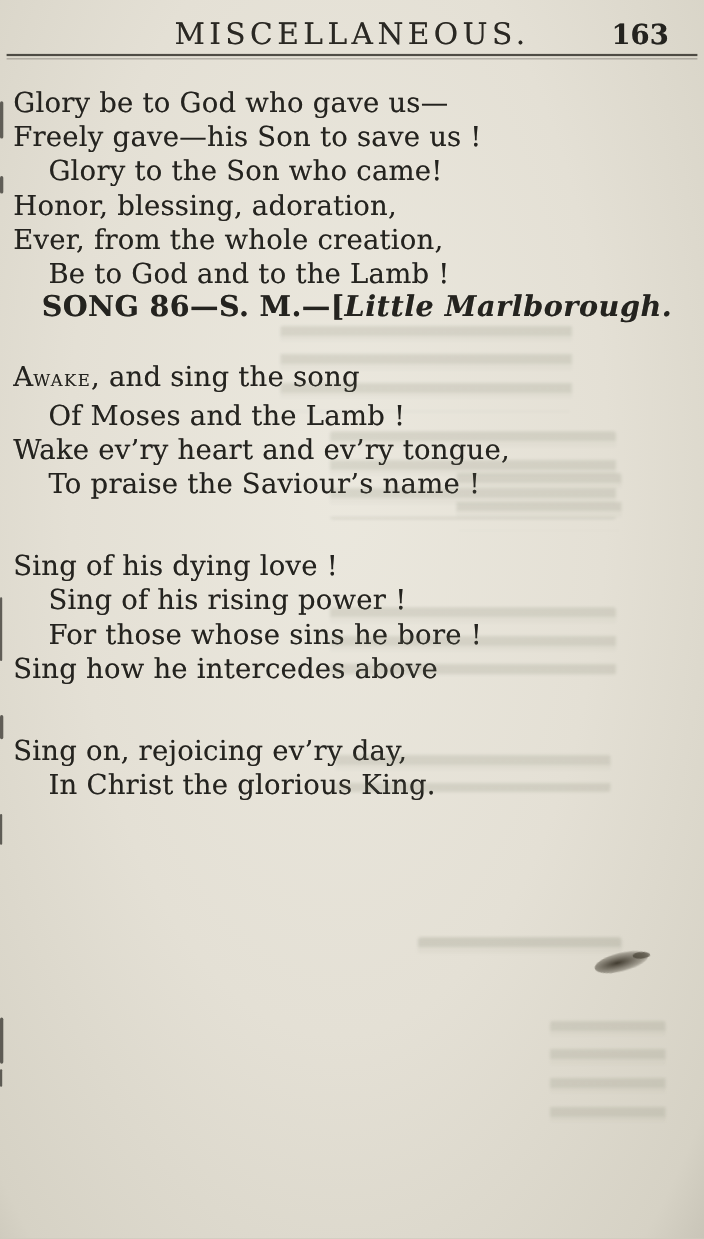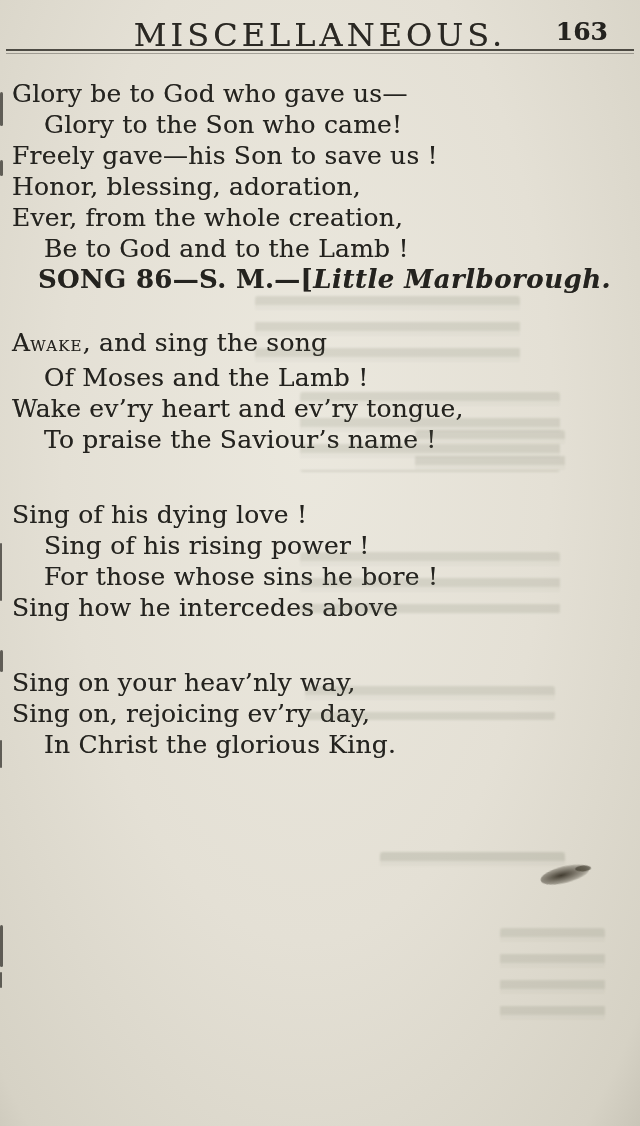--- a/index.html
+++ b/index.html
@@ -15,21 +15,21 @@
     color: #24231f;
     background:
       radial-gradient(ellipse at 48% 38%, #ebe8de 0%, #e4e0d5 52%, #d6d2c5 92%, #c9c5b8 100%);
     text-shadow: 0 0 0.6px rgba(35,33,28,0.45);
   }
 
   
   .page-header { position: relative; padding-top: 16px; height: 46px; }
   .running-title {
     display: block; text-align: center;
-    font-size: 32px; letter-spacing: 4px; color: #2a2823;
+    font-size: 27px; letter-spacing: 4px; color: #2a2823;
   }
   .page-number {
     position: absolute; right: 32px; top: 17px;
     font-size: 25px; font-weight: bold;
   }
   .rule {
     margin: 3px 6px 0 6px; height: 5px;
     border-top: 2px solid rgba(42,40,34,0.8);
     border-bottom: 1px solid rgba(42,40,34,0.35);
   }
@@ -109,22 +109,22 @@
   <div class="smudge"></div>
 
   <header class="page-header">
     <span class="running-title">MISCELLANEOUS.</span>
     <span class="page-number">163</span>
   </header>
   <div class="rule"></div>
 
   <section class="stanza opening" id="opening-stanza">
       <div class="line">Glory be to God who gave us—</div>
+      <div class="line">Freely gave—his Son to save us !</div>
       <div class="line indent">Glory to the Son who came!</div>
-      <div class="line">Freely gave—his Son to save us !</div>
       <div class="line">Honor, blessing, adoration,</div>
       <div class="line">Ever, from the whole creation,</div>
       <div class="line indent">Be to God and to the Lamb !</div>
     </section>
 
   <h2 class="song-heading"><span class="song-prefix">SONG 86—S. M.—[</span><em class="tune">Little Marlborough.</em></h2>
 
   <div id="verses">
       <section class="stanza verse">
         <div class="line"><span>A</span><span class="lead-smallcaps">WAKE</span>, and sing the song</div>
@@ -132,18 +132,17 @@
         <div class="line">Wake ev’ry heart and ev’ry tongue,</div>
         <div class="line indent">To praise the Saviour’s name !</div>
       </section>
       <section class="stanza verse">
         <div class="line">Sing of his dying love !</div>
         <div class="line indent">Sing of his rising power !</div>
         <div class="line indent">For those whose sins he bore !</div>
         <div class="line">Sing how he intercedes above</div>
       </section>
       <section class="stanza verse">
-        <div class="line">Sing on your heav’nly way,</div>
         <div class="line">Sing on, rejoicing ev’ry day,</div>
         <div class="line indent">In Christ the glorious King.</div>
       </section>
     </div>
 </div>
 
 </body></html>

